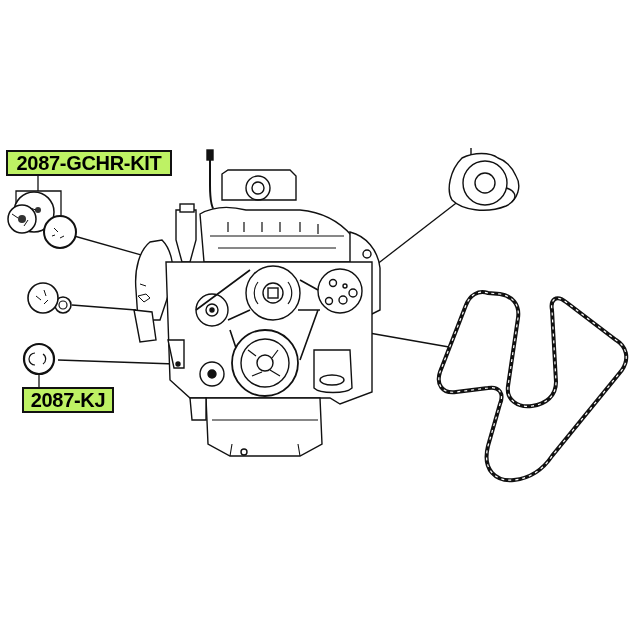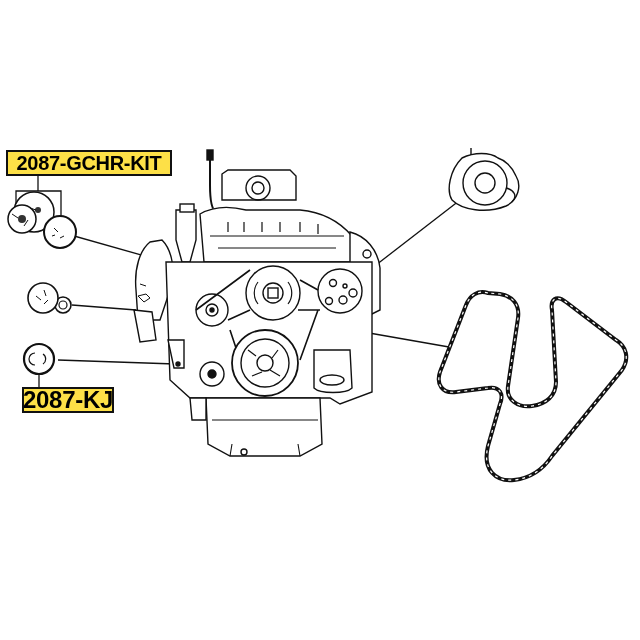--- a/index.html
+++ b/index.html
@@ -1,26 +1,26 @@
 <!DOCTYPE html>
 <html><head>
 <meta charset="utf-8">
 <style>
   html, body { margin: 0; padding: 0; background: #ffffff; }
   body { width: 640px; height: 640px; position: relative; overflow: hidden;
          font-family: "Liberation Sans", sans-serif; }
   #canvas { position: absolute; left: 0; top: 0; width: 640px; height: 640px; }
   .label-box {
-    position: absolute; background: #fde047; border: 2px solid #111;
+    position: absolute; background: #bef264; border: 2px solid #111;
     font-family: "Liberation Sans", sans-serif; font-weight: bold;
     color: #000; line-height: 1; white-space: nowrap; box-sizing: border-box;
     display: flex; align-items: center; justify-content: center;
   }
   #label-kit { left: 6px; top: 150px; width: 166px; height: 26px; font-size: 20px; letter-spacing: -0.3px; }
-  #label-kj  { left: 22px; top: 387px; width: 92px; height: 26px; font-size: 24px; letter-spacing: -0.3px; }
+  #label-kj  { left: 22px; top: 387px; width: 92px; height: 26px; font-size: 20px; letter-spacing: -0.3px; }
 </style>
 </head>
 <body>
 
 <svg id="canvas" viewBox="0 0 640 640" xmlns="http://www.w3.org/2000/svg">
 
   <g stroke="#111" stroke-width="1.3" fill="none">
     <line x1="38" y1="176" x2="38" y2="191"></line>
     <polyline points="16,213 16,191 61,191 61,222"></polyline>
     <line x1="60" y1="232" x2="272" y2="292"></line>

